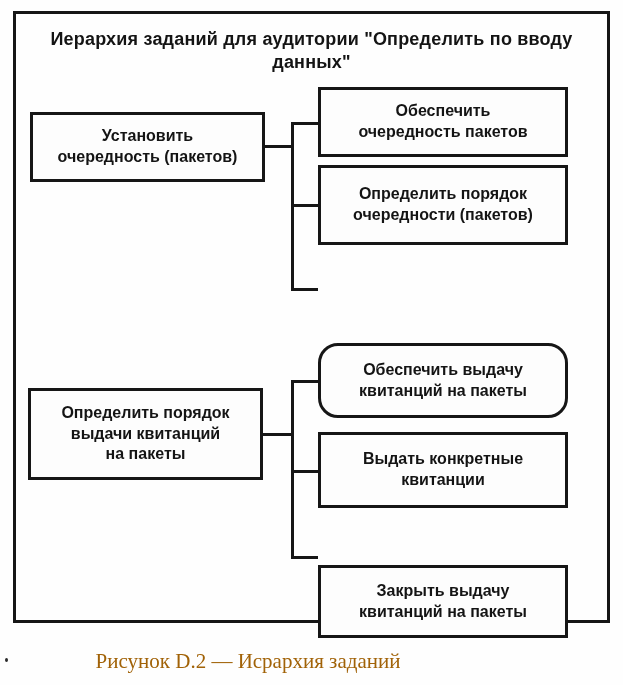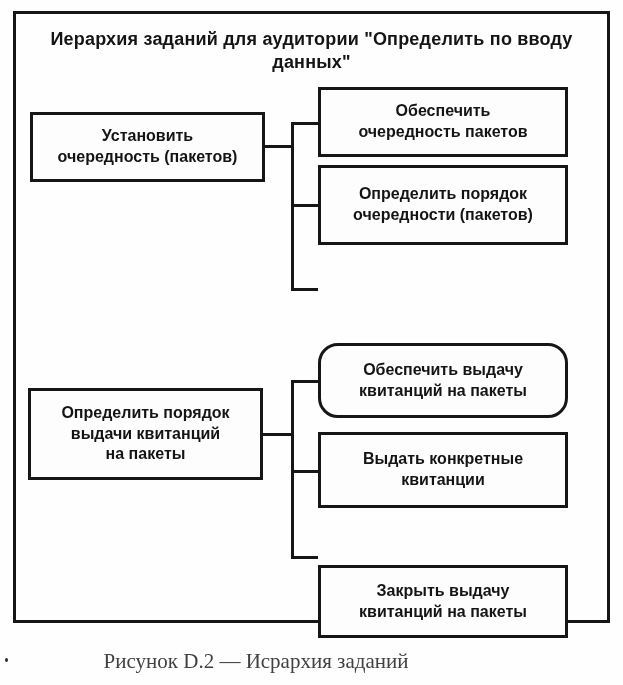--- a/index.html
+++ b/index.html
@@ -74,27 +74,27 @@
   .g1-stub-c   { left: 291px; top: 288px; width: 27px; height: 3px; }
   
   .g2-parent-h { left: 263px; top: 433px; width: 30px; height: 3px; }
   .g2-spine    { left: 291px; top: 380px; width: 3px;  height: 179px; }
   .g2-stub-a   { left: 291px; top: 380px; width: 27px; height: 3px; }
   .g2-stub-b   { left: 291px; top: 470px; width: 27px; height: 3px; }
   .g2-stub-c   { left: 291px; top: 556px; width: 27px; height: 3px; }
 
   .figure-caption {
     position: absolute;
-    left: 8px;
+    left: 0;
     top: 649px;
     width: 496px;
     text-align: center;
     font-family: "Liberation Serif", serif;
     font-size: 21px;
-    color: #404040;
+    color: #a16207;
   }
   .stray-mark {
     position: absolute;
     left: 5px;
     top: 658px;
     width: 3px;
     height: 4px;
     background: #2a2a2a;
     border-radius: 50%;
   }

